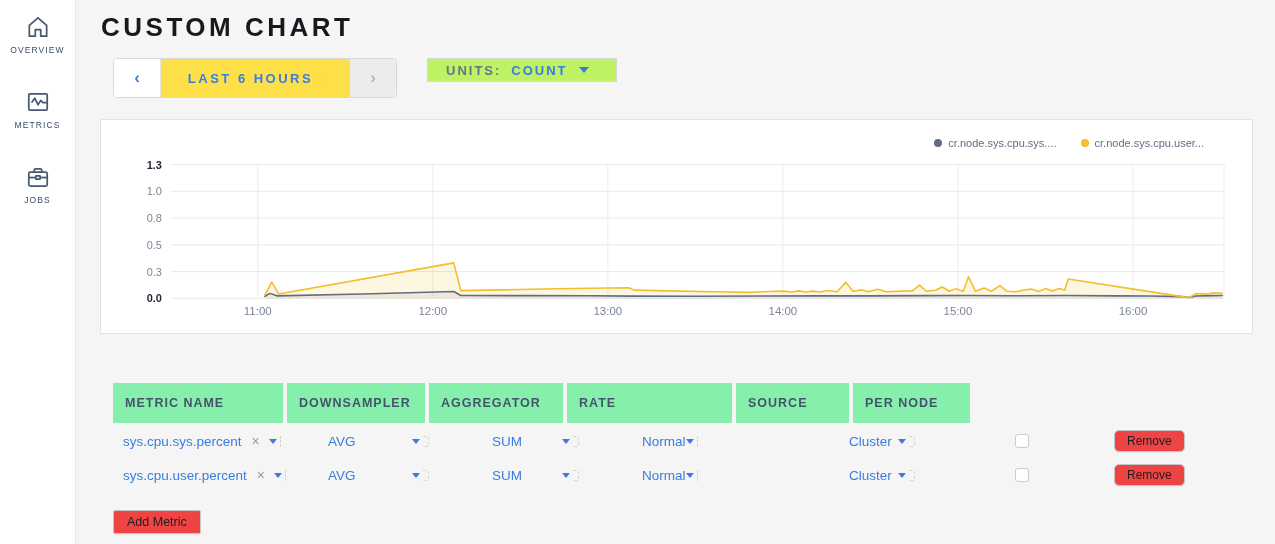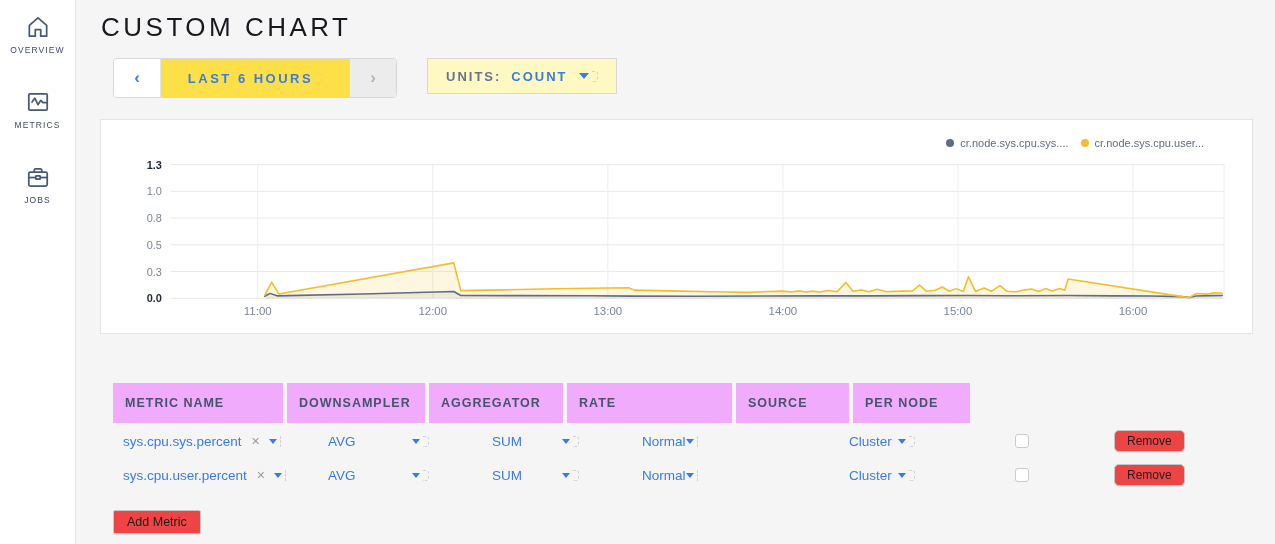--- a/index.html
+++ b/index.html
@@ -15,43 +15,43 @@
     position:fixed; left:0; top:0; bottom:0; width:76px;
     background:#fff; border-right:1px solid #e5e5e5;
     display:flex; flex-direction:column; align-items:center;
     padding-top:14px; gap:34px; z-index:5;
   }
   .nav-item { display:flex; flex-direction:column; align-items:center; gap:5px; cursor:pointer; width:100%; }
   .nav-item svg { display:block; }
   .nav-label { font-size:8.5px; font-weight:400; letter-spacing:1.1px; color:#3b4a68; }
   
   .main { margin-left:76px; padding:8px 22px 0 24px; }
-  .page-title { font-size:26px; font-weight:400; letter-spacing:3.5px; color:#17191e; margin:4px 0 15px 1px; }
+  .page-title { font-size:26px; font-weight:700; letter-spacing:3.5px; color:#17191e; margin:4px 0 15px 1px; }
   .controls { display:flex; gap:30px; margin:0 0 21px 13px; }
   .time-picker { display:flex; border:1px solid #d8d8d8; border-radius:4px; overflow:hidden; background:#fff; height:40px; }
   .tp-btn { width:46px; display:flex; align-items:center; justify-content:center; font-size:17px; font-weight:700; color:#3a7ce0; cursor:pointer; background:#fff; }
   .tp-label { width:190px; display:flex; align-items:center; justify-content:center; color:#3a7ce0; font-size:13px; font-weight:700; letter-spacing:2.5px; border-left:1px solid #e6e6e6; border-right:1px solid #d8d8d8; cursor:pointer; background:#fde047; }
   .tp-next { background:#ececec; color:#b5b5b5; }
-  .units-picker { display:flex; align-items:center; padding:0 18px; border:1px solid #d8d8d8; border-radius:0; background:#fef9c3; height:36px; cursor:pointer; }
+  .units-picker { display:flex; align-items:center; padding:0 18px; border:1px solid #d8d8d8; border-radius:0; background:#bef264; height:24px; cursor:pointer; }
   .units-label { font-size:13px; font-weight:700; letter-spacing:2px; color:#67738c; margin-right:10px; }
   .units-value { font-size:13px; font-weight:700; letter-spacing:2px; color:#3a7ce0; margin-right:11px; }
   .caret { width:0; height:0; border-left:5px solid transparent; border-right:5px solid transparent; border-top:6px solid #3a7ce0; }
   .caret.sm { border-left-width:4.5px; border-right-width:4.5px; border-top-width:5.5px; }
   .dash { width:6px; height:11px; border:1px dashed #cfcfcf; border-left:none; border-radius:0 3px 3px 0; margin-left:3px; opacity:.9; }
   
   .chart-card { position:relative; background:#fff; border:1px solid #e4e4e4; height:215px; margin-bottom:49px; }
   .chart-card svg { position:absolute; inset:0; width:100%; height:100%; }
-  .legend { position:absolute; top:17px; right:48px; display:flex; gap:12px; align-items:center; }
+  .legend { position:absolute; top:17px; right:48px; display:flex; gap:24px; align-items:center; }
   .legend-item { display:flex; align-items:center; gap:6px; cursor:pointer; }
   .legend-dot { width:8px; height:8px; border-radius:50%; }
   .legend-text { font-size:11px; color:#626d80; }
   
   .metrics-table { margin-left:13px; }
   .t-grid { display:grid; grid-template-columns:170px 138px 134px 165px 113px 117px 130px; column-gap:4px; align-items:center; }
-  .th-cell { background:#f0abfc; height:40px; display:flex; align-items:center; padding-left:12px; font-size:12.5px; font-weight:700; letter-spacing:1px; color:#45536d; }
+  .th-cell { background:#86efac; height:40px; display:flex; align-items:center; padding-left:12px; font-size:12.5px; font-weight:700; letter-spacing:1px; color:#45536d; }
   .th-cell.blank { background:transparent; }
   .t-row { height:32px; margin-top:2px;gap:26px; }
   .sel { display:flex; align-items:center; cursor:pointer; font-size:13.5px; color:#3a7ce0; }
   .sel .grow { flex:1; }
   .cell-metric { padding-left:10px; padding-right:5px; }
   .cell-ds { padding-left:19px; padding-right:18px; }
   .cell-agg { padding-left:19px; padding-right:28px; }
   .cell-rate { padding-left:9px; padding-right:115px; }
   .cell-src { padding-left:25px; padding-right:22px; }
   .clear-x { color:#9a9a9a; font-size:14px; margin:0 9px 0 10px; cursor:pointer; line-height:1; }

